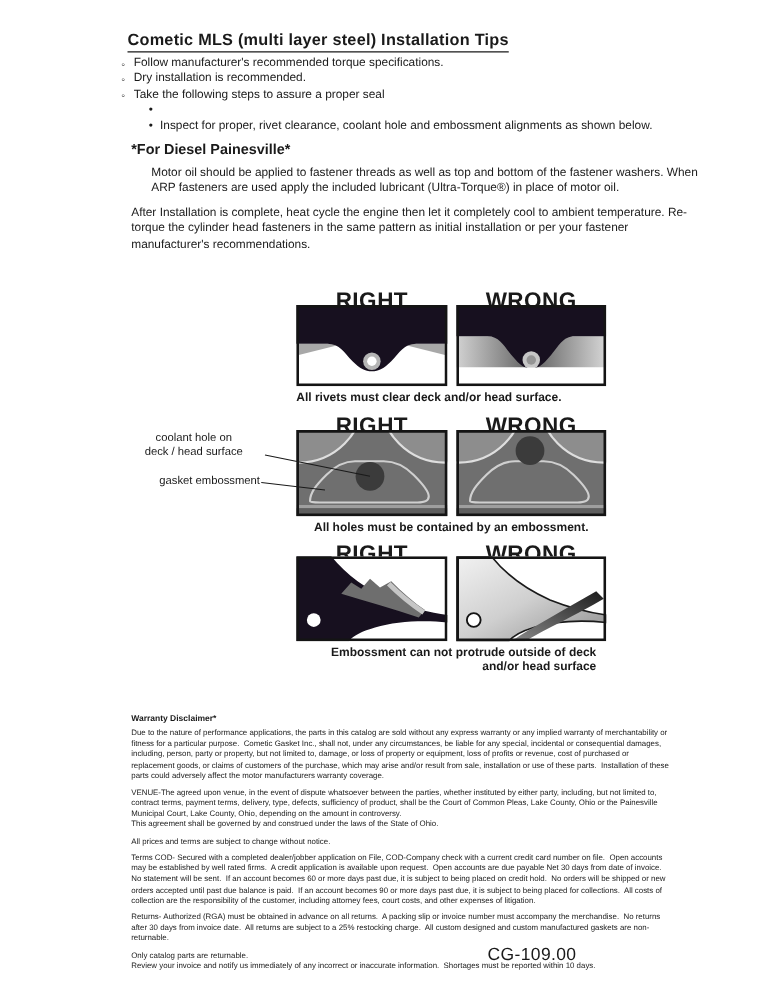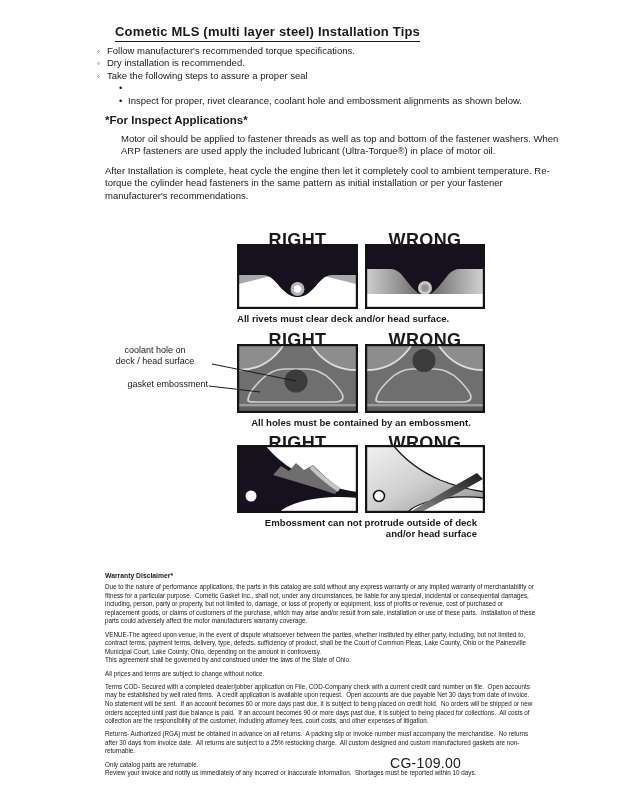--- a/index.html
+++ b/index.html
@@ -3,21 +3,21 @@
 <meta charset="utf-8">
 <style>
   html,body{margin:0;padding:0;background:#e8e8e8;}
   .page{
     position:relative;width:618px;height:800px;background:#ffffff;
     font-family:"Liberation Sans","DejaVu Sans",sans-serif;color:#1a1a1a;
     overflow:hidden;margin:0 auto;
   }
   .abs{position:absolute;}
   .doc-title{
-    left:115px;top:24px;font-size:13px;font-weight:bold;letter-spacing:.2px;
+    left:102px;top:24px;font-size:13px;font-weight:bold;letter-spacing:.2px;
     border-bottom:1.6px solid #1a1a1a;padding-bottom:2px;
   }
   .bullets{left:97px;top:45px;font-size:9.5px;line-height:12.4px;}
   .brow{display:flex;}
   .brow.sub{margin-left:22px;}
   .bmark{width:10px;flex:0 0 10px;font-size:8.5px;}
   .brow.sub .bmark{width:9px;flex:0 0 9px;font-size:9.5px;}
   .diesel-heading{left:105px;top:114px;font-size:11.5px;font-weight:bold;}
   .bodytext{font-size:9.5px;line-height:12.3px;width:448px;white-space:pre-wrap;}
   .p1{left:105px;top:133px;margin-left:16px;}
@@ -55,21 +55,21 @@
     </div>
     <div class="brow sub">
       <span class="bmark">•</span>
     </div>
     <div class="brow sub">
       <span class="bmark">•</span>
       <span>Inspect for proper, rivet clearance, coolant hole and embossment alignments as shown below.</span>
     </div>
   </div>
 
-  <div class="abs diesel-heading">*For Inspect Applications*</div>
+  <div class="abs diesel-heading">*For Diesel Painesville*</div>
   <div class="abs bodytext p1">Motor oil should be applied to fastener threads as well as top and bottom of the fastener washers. When ARP fasteners are used apply the included lubricant (Ultra-Torque®) in place of motor oil.</div>
   <div class="abs bodytext p2">After Installation is complete, heat cycle the engine then let it completely cool to ambient temperature. Re-torque the cylinder head fasteners in the same pattern as initial installation or per your fastener manufacturer's recommendations.</div>
 
   <div class="abs rw-label" style="left:237px;top:230px;width:121px;">RIGHT</div>
   <div class="abs rw-label" style="left:365px;top:230px;width:120px;">WRONG</div>
 
   <svg class="abs dbox" style="left:237px;top:244px;" width="121" height="65" viewBox="0 0 121 65">
     <rect width="121" height="65" fill="#ffffff"></rect>
     <polygon points="2,31 38,31 2,40" fill="#a8a8a8"></polygon>
     <polygon points="119,31 83,31 119,40" fill="#a8a8a8"></polygon>

